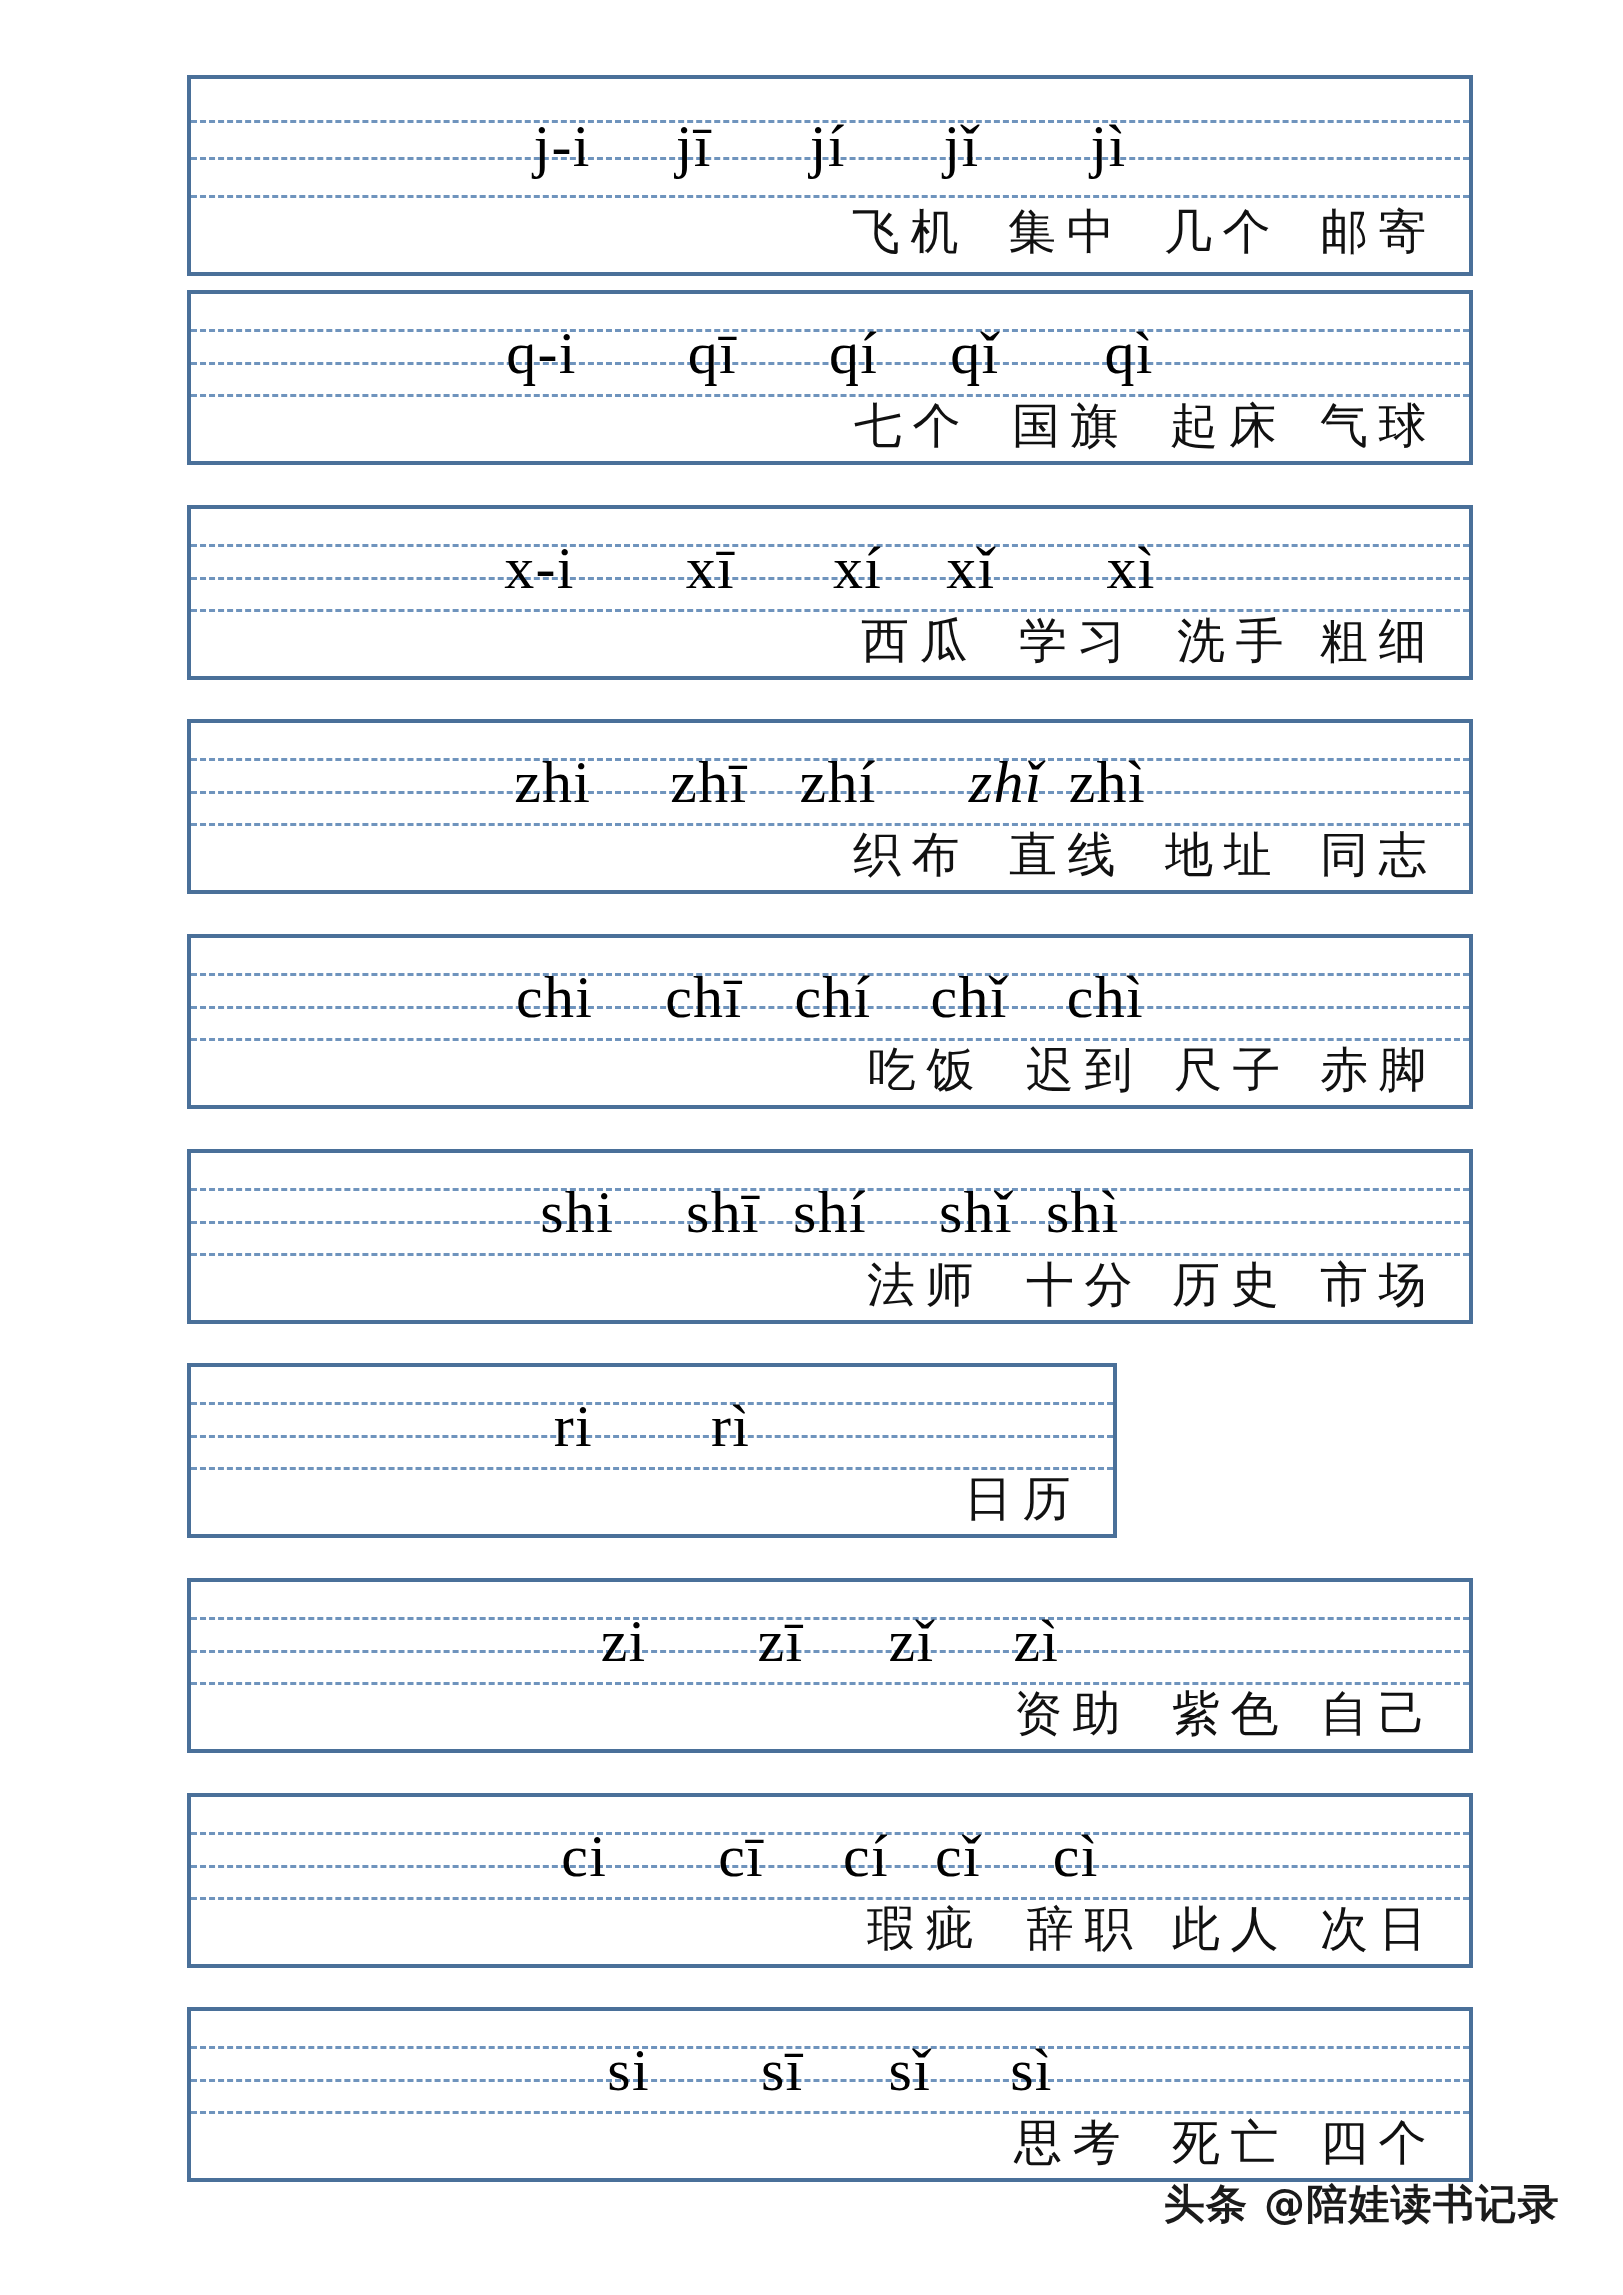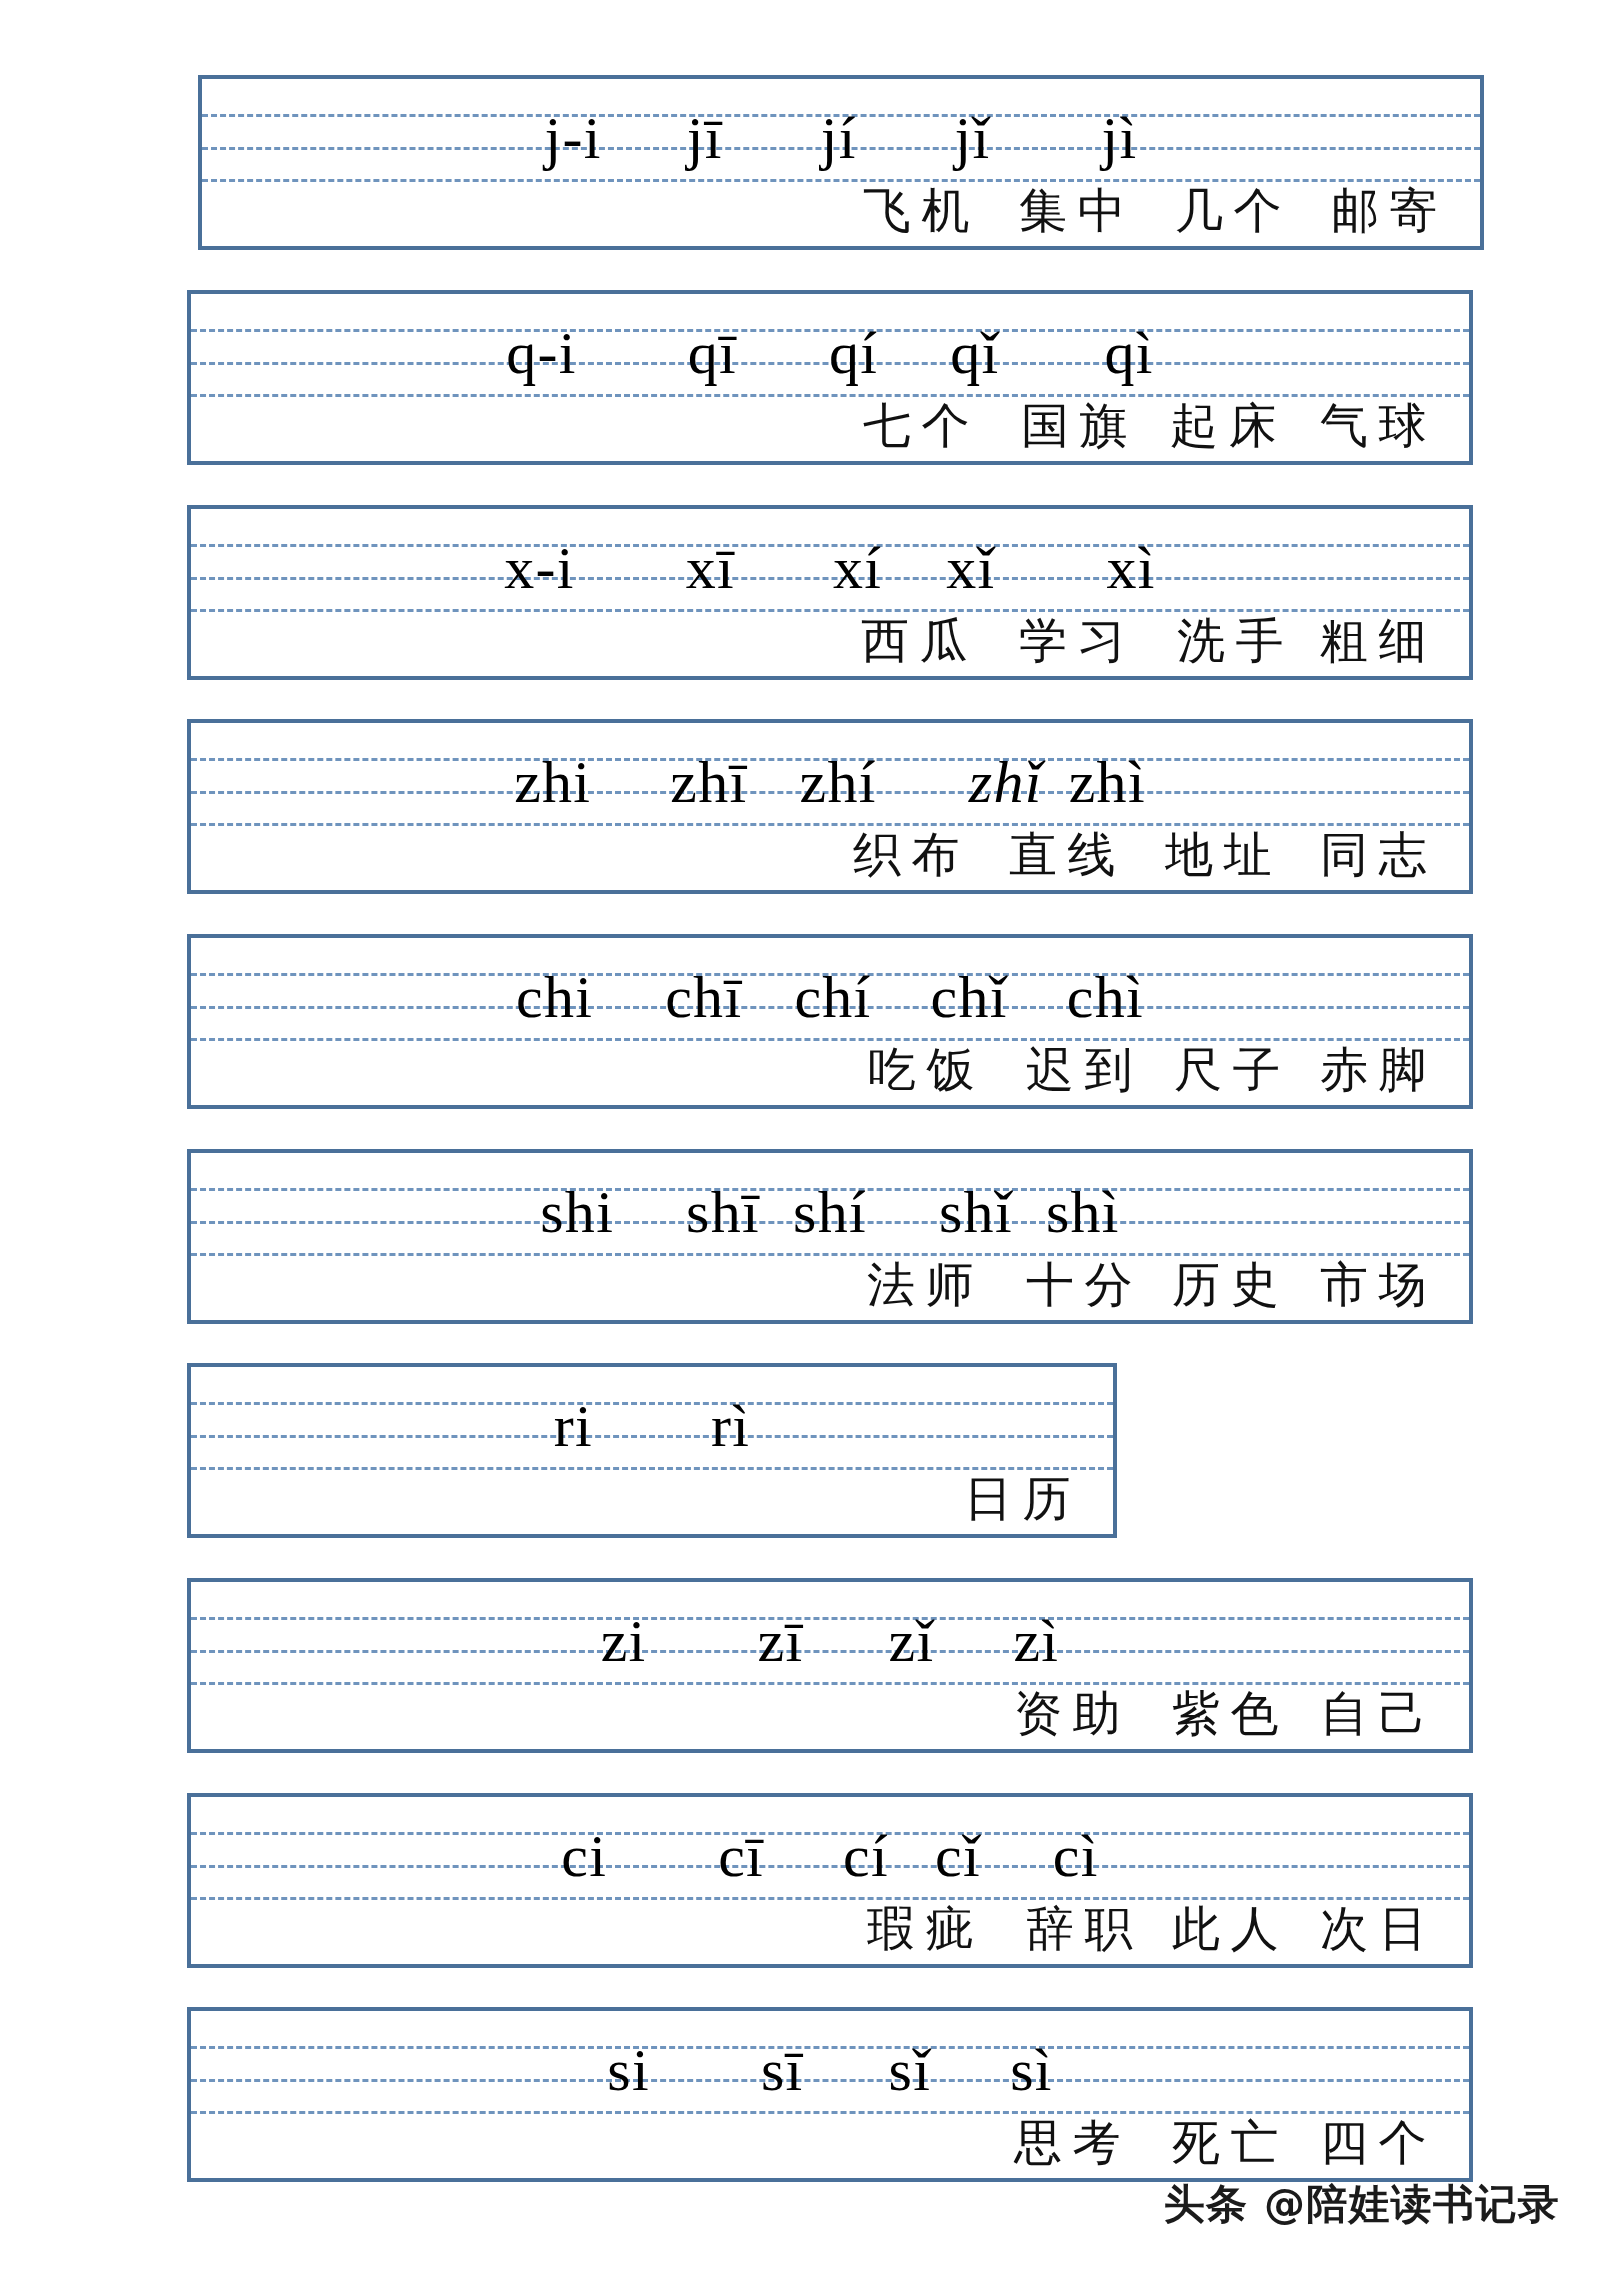--- a/index.html
+++ b/index.html
@@ -110,21 +110,21 @@
     color: #1b1b1b;
     letter-spacing: 1.3px;
     white-space: nowrap;
   }
 </style>
 </head>
 <body>
 
 <div id="sheet">
 
-<div class="row" style="left: 198px; top: 75px; width: 1286px; height: 175px;">
+<div class="row" style="left: 187px; top: 75px; width: 1286px; height: 201px;">
       <div class="guide g1"></div>
       <div class="guide g2"></div>
       <div class="guide g3"></div>
       <div class="pinyin-line">
         <div class="pinyin-inner">
           <span class="syl">j-i</span>
           <span class="syl" style="margin-left: 85px;">jī</span>
           <span class="syl" style="margin-left: 98px;">jí</span>
           <span class="syl" style="margin-left: 98px;">jǐ</span>
           <span class="syl" style="margin-left: 111px;">jì</span>
@@ -149,21 +149,21 @@
           <span class="syl" style="margin-left: 111px;">qī</span>
           <span class="syl" style="margin-left: 92px;">qí</span>
           <span class="syl" style="margin-left: 72px;">qǐ</span>
           <span class="syl" style="margin-left: 105px;">qì</span>
         </div>
       </div>
       <div class="hanzi-line">
         <div class="hanzi-inner">
           <span class="word">七个</span>
           <span class="word" style="margin-left: 41px;">国旗</span>
-          <span class="word" style="margin-left: 32px; text-align: center;">起床</span>
+          <span class="word" style="margin-left: 41px; text-align: center;">起床</span>
           <span class="word" style="margin-left: 33px;">气球</span>
         </div>
       </div>
     </div>
     <div class="row" style="left: 187px; top: 505px; width: 1286px; height: 175px;">
       <div class="guide g1"></div>
       <div class="guide g2"></div>
       <div class="guide g3"></div>
       <div class="pinyin-line">
         <div class="pinyin-inner">

